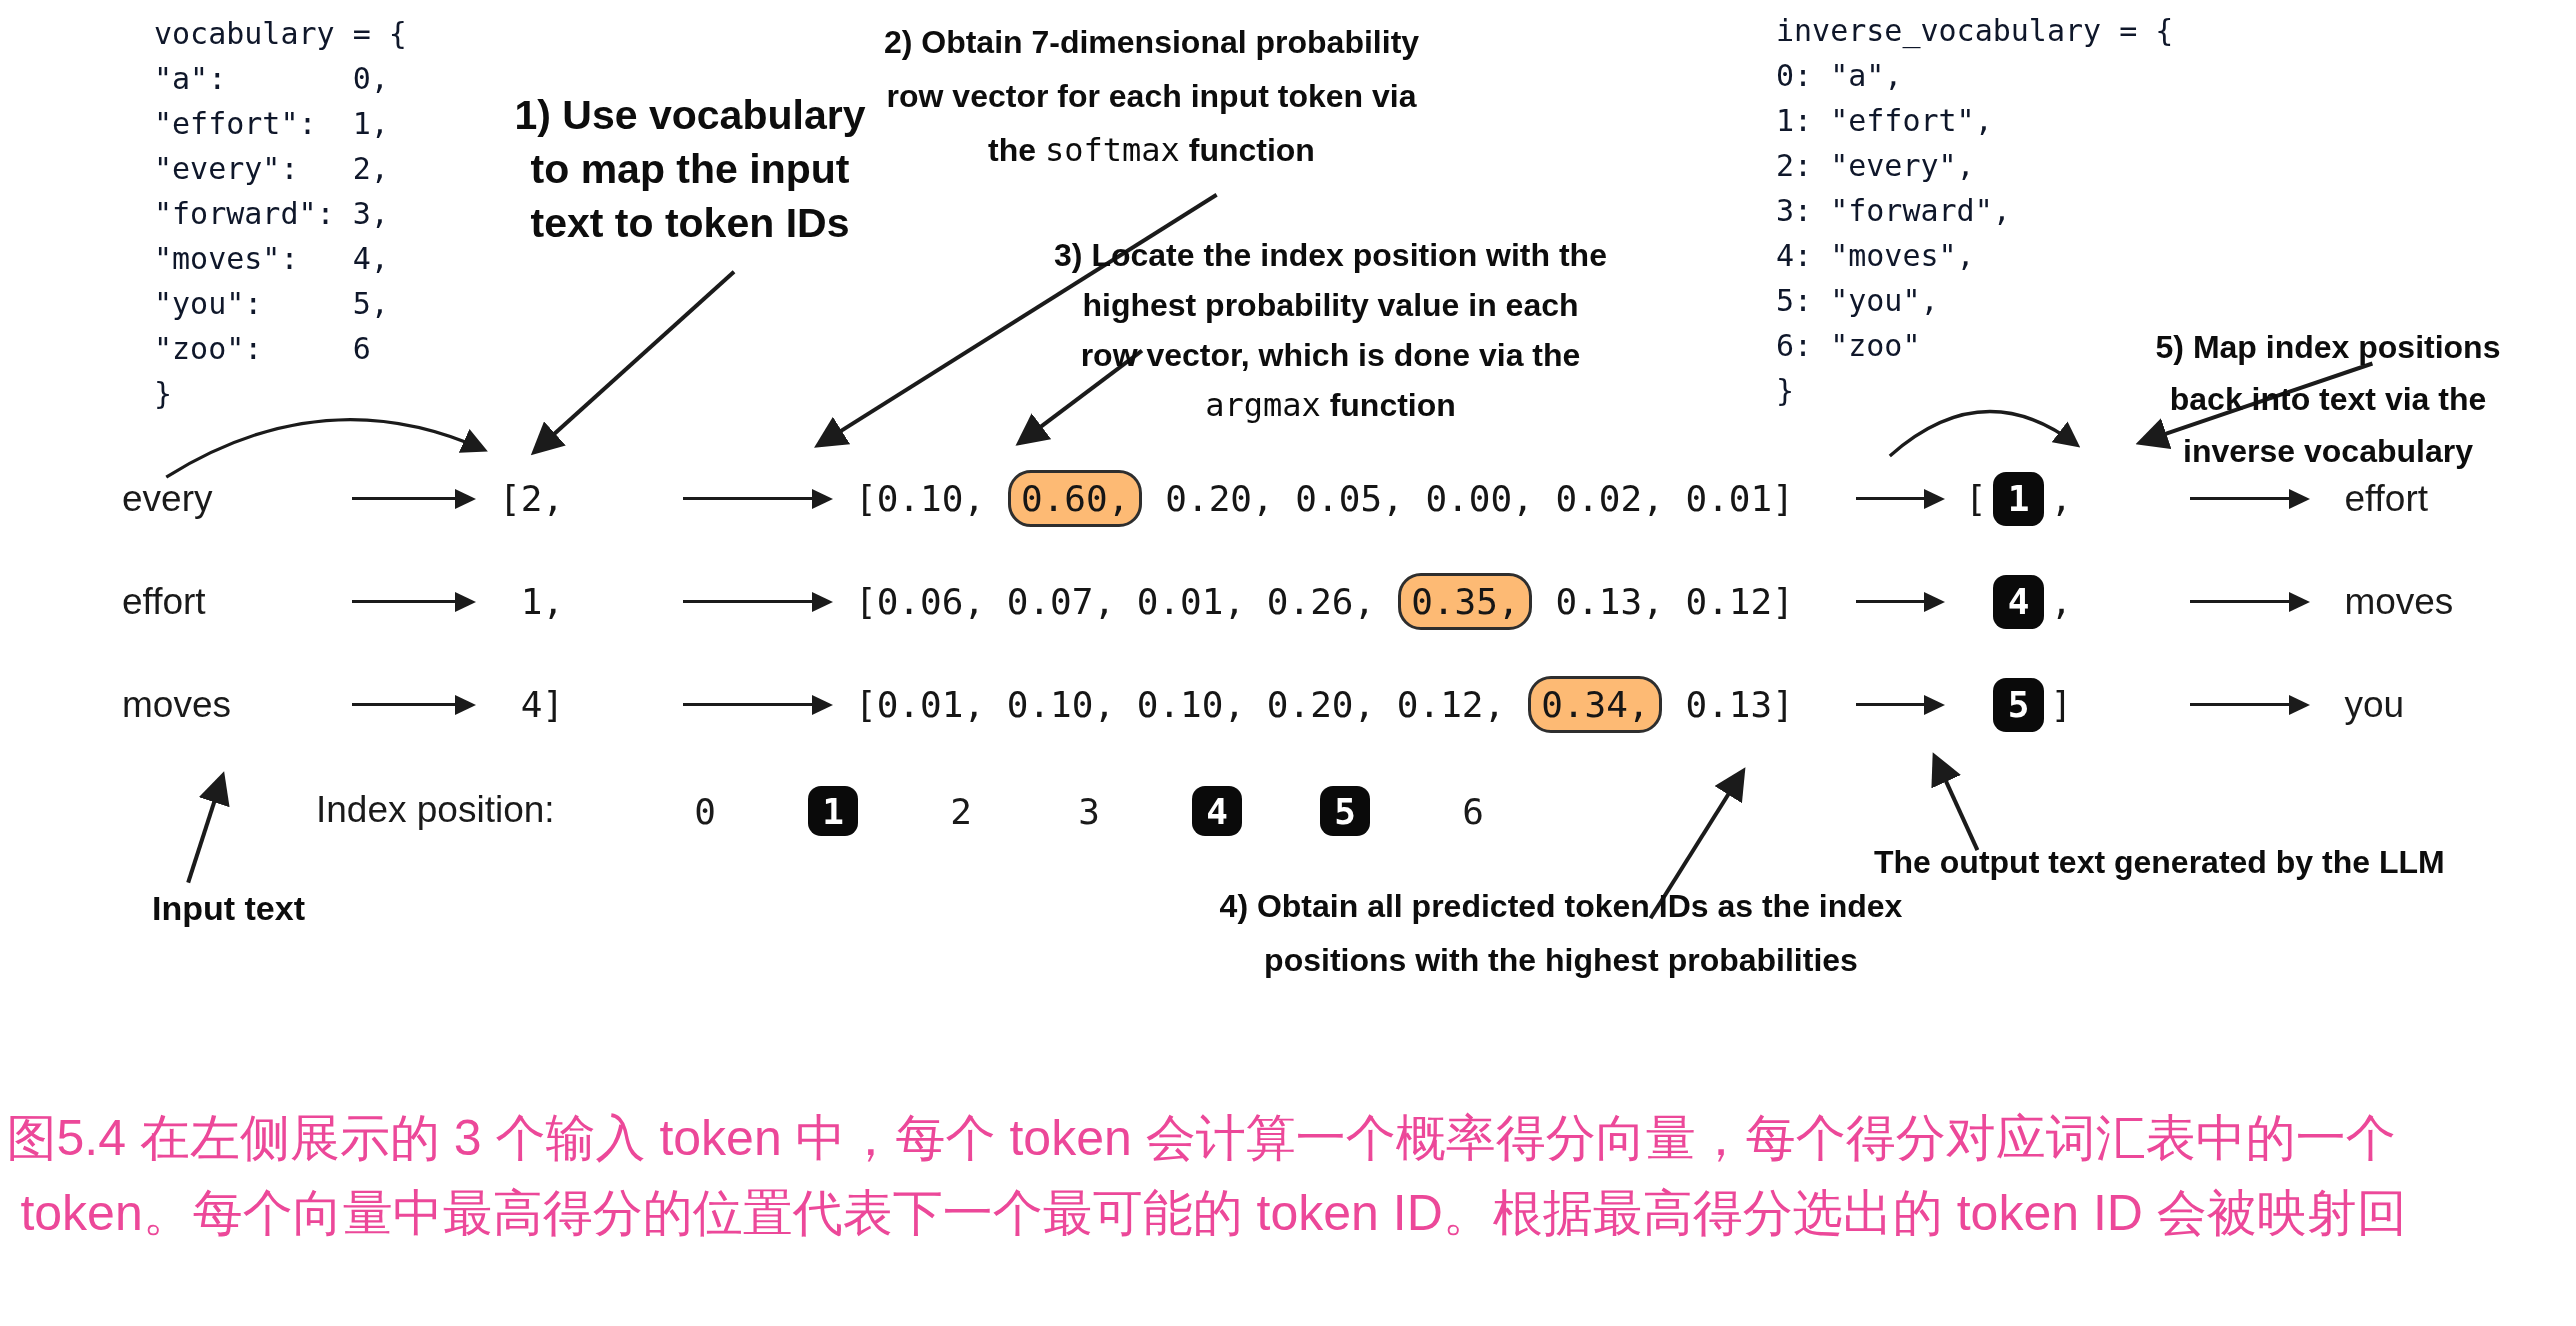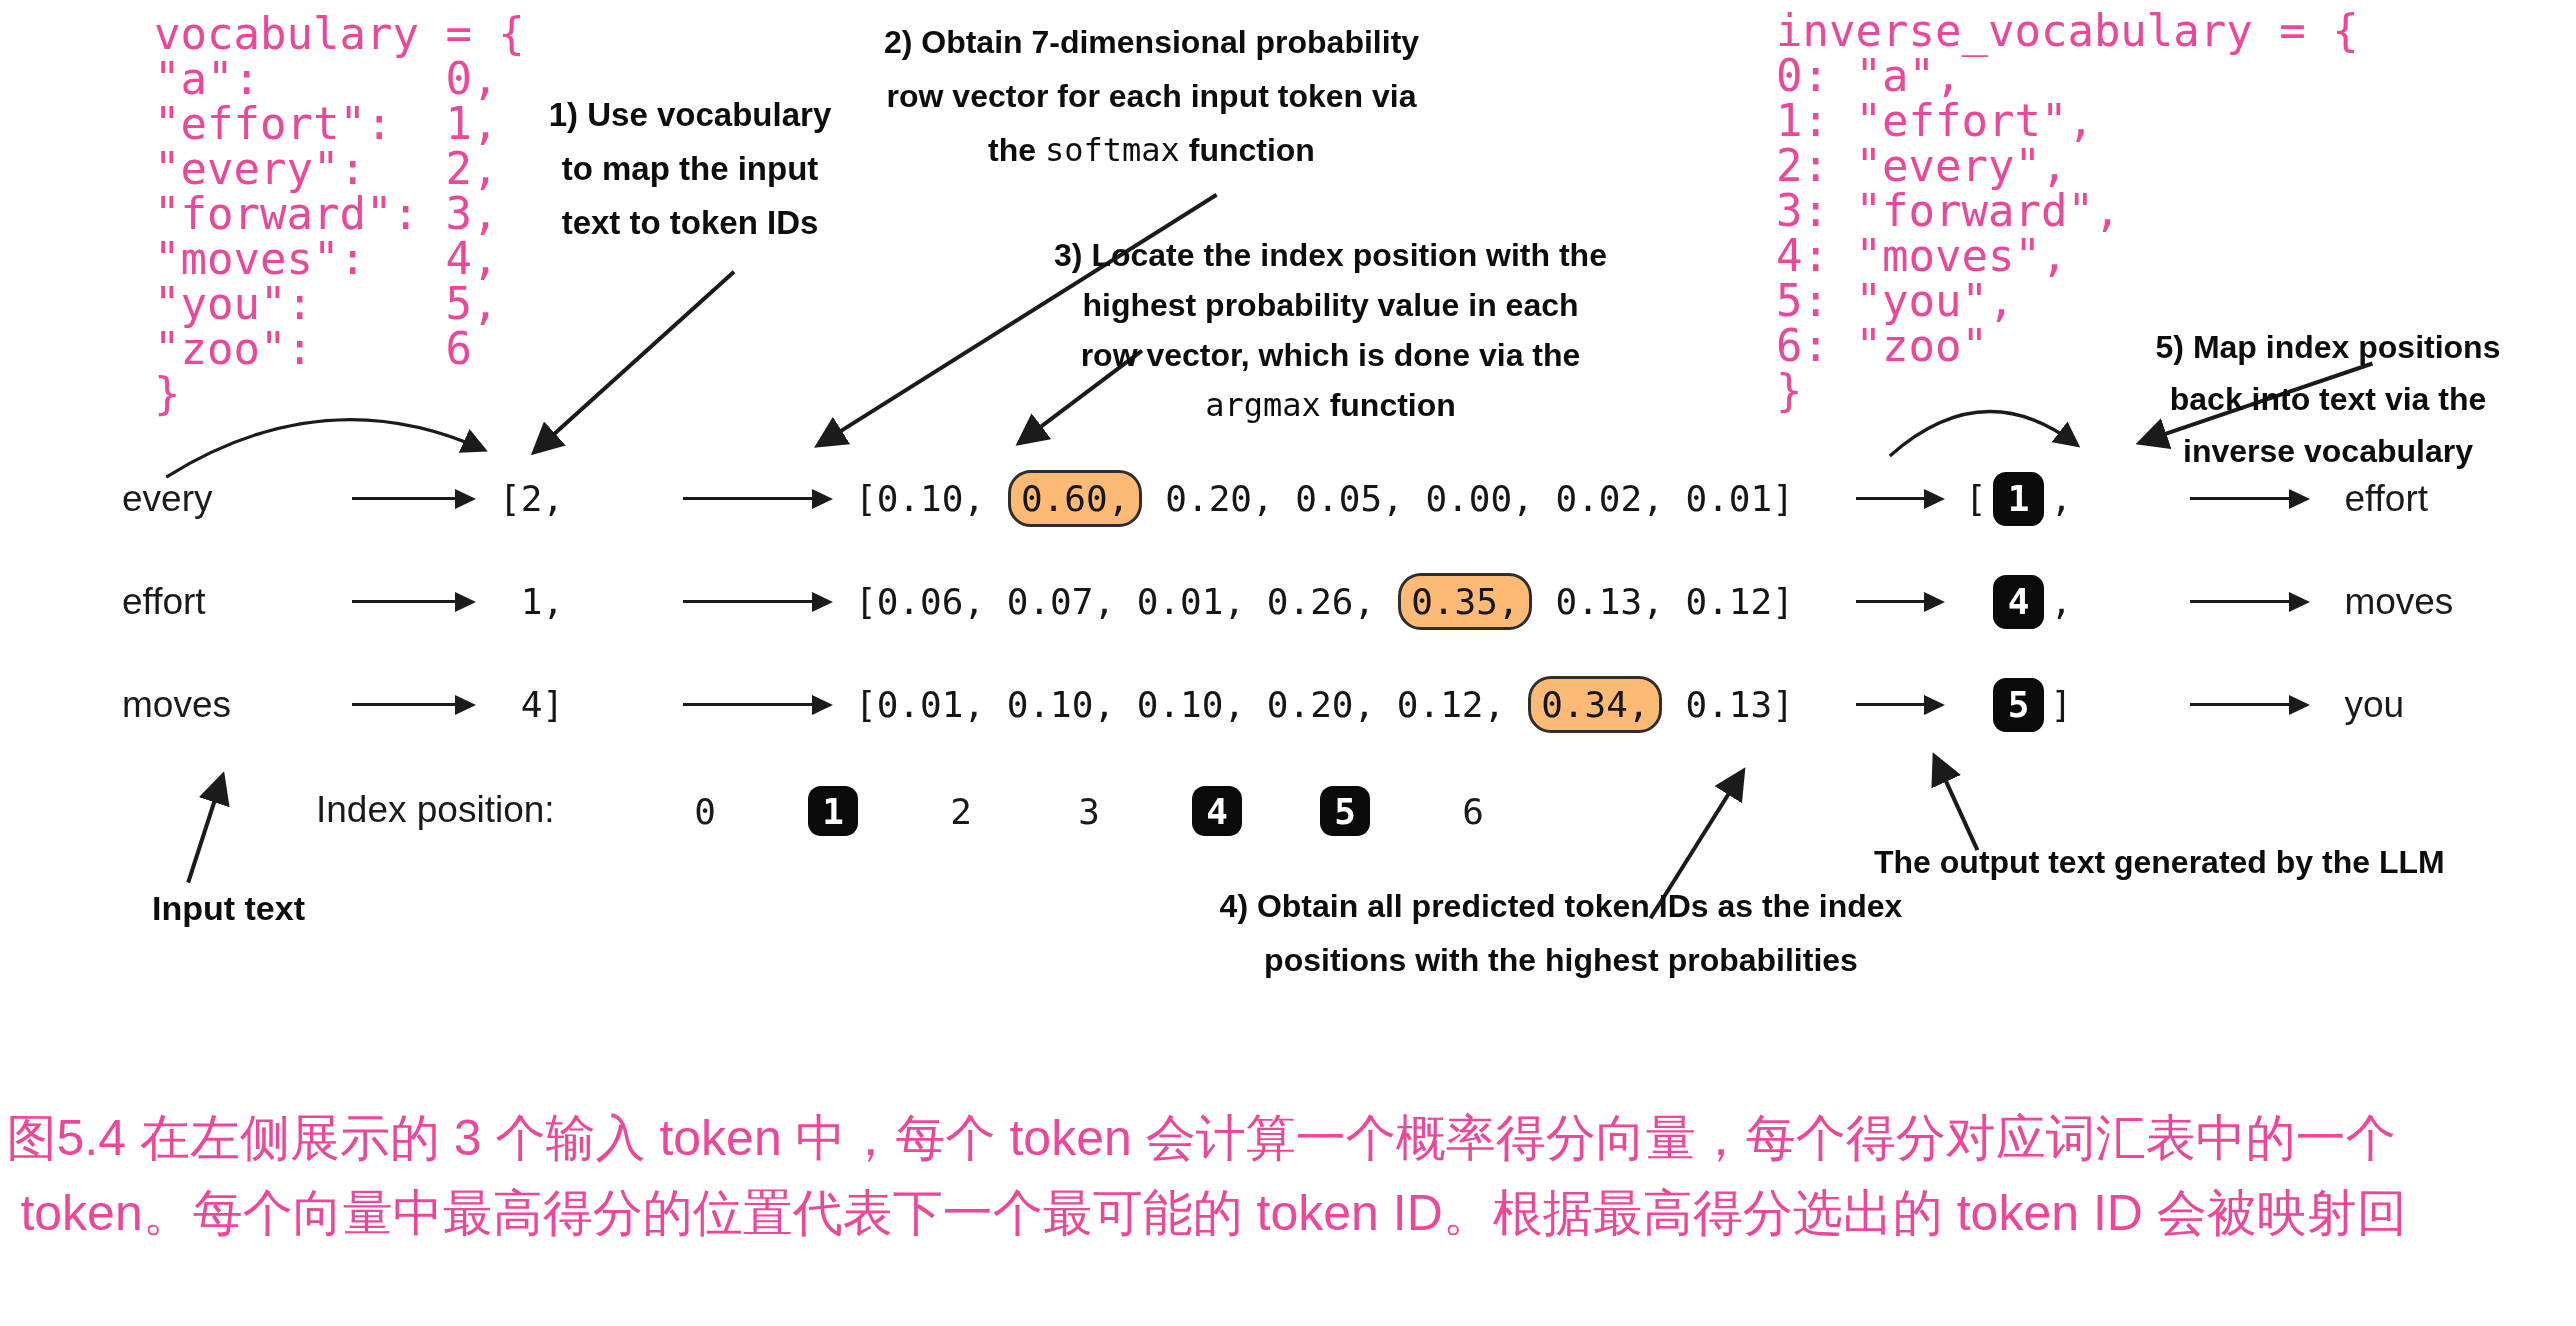--- a/index.html
+++ b/index.html
@@ -1,26 +1,26 @@
 <!DOCTYPE html>
 <html style="font-size:13px"><head>
 <meta charset="utf-8">
 <style>
   html,body{margin:0;padding:0;background:#ffffff;}
   .stage{position:relative;width:2576px;height:1327px;background:#ffffff;overflow:hidden;
          font-family:"Liberation Sans",sans-serif;color:#161616;}
   svg.overlay{position:absolute;left:0;top:0;z-index:1;}
   .code{position:absolute;margin:0;font-family:"DejaVu Sans Mono",monospace;
-        font-size:44px;line-height:45px;color:#ec4899;white-space:pre;z-index:2;}
+        font-size:30px;line-height:45px;color:#0f172a;white-space:pre;z-index:2;}
   .code.vocab{left:154px;top:11.4px;}
   .code.inverse{left:1776px;top:8px;}
   .annot{position:absolute;font-weight:bold;font-size:32px;line-height:52px;
          text-align:center;color:#0d0d0d;z-index:2;}
   .annot .mono{font-family:"DejaVu Sans Mono",monospace;font-weight:normal;}
-  .annot.s1{left:487px;top:88px;width:406px;line-height:54px;font-size:33px;}
+  .annot.s1{left:487px;top:88px;width:406px;line-height:54px;font-size:41px;}
   .annot.s2{left:827px;top:14.6px;width:649px;line-height:54px;}
   .annot.s3{left:1006px;top:230px;width:649px;line-height:50px;}
   .annot.s4{left:1184px;top:879px;width:754px;line-height:54px;}
   .annot.s5{left:2101px;top:321px;width:454px;line-height:52px;}
   .plabel{position:absolute;font-weight:bold;font-size:34px;color:#0d0d0d;white-space:nowrap;z-index:2;}
   .plabel.input{left:152px;top:889px;}
   .plabel.output{left:1874px;top:844px;font-size:32px;}
   .row{position:absolute;left:122px;height:89px;display:flex;align-items:center;z-index:2;gap:24px;}
   .c-word{width:187px;font-size:37px;color:#1a1a1a;}
   .c-oword{padding-left:11.4px;font-size:37px;color:#1a1a1a;}

